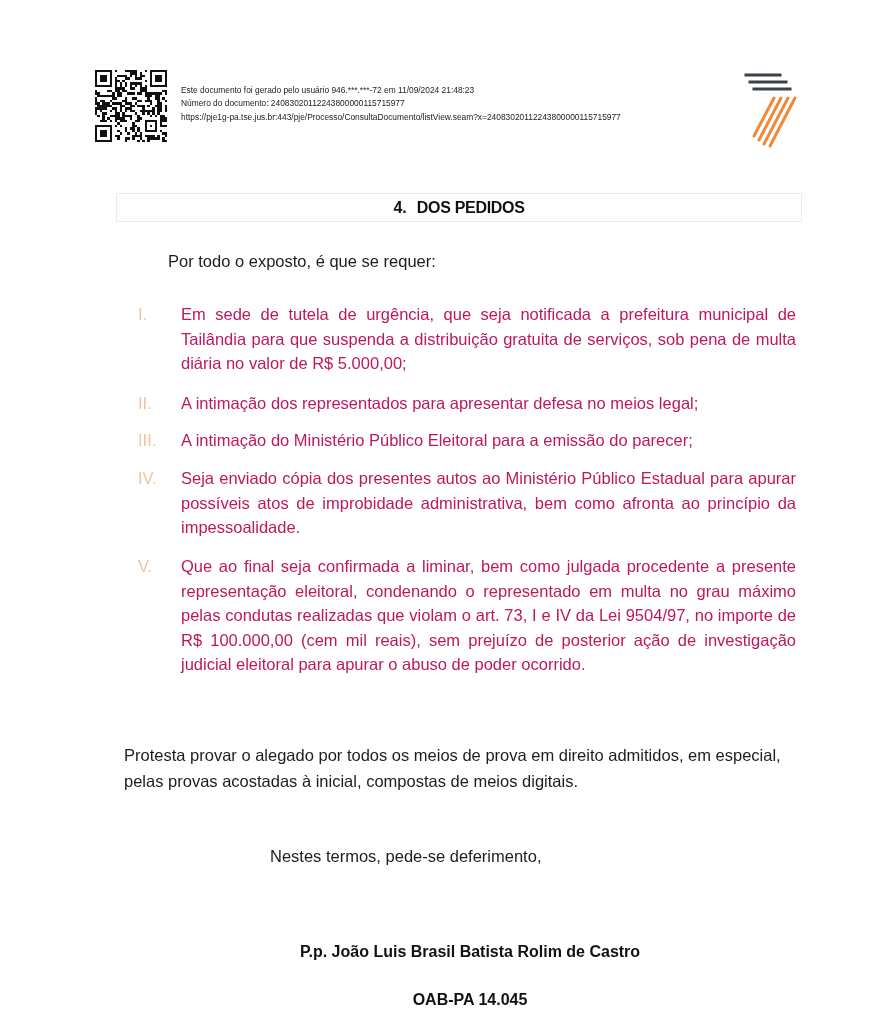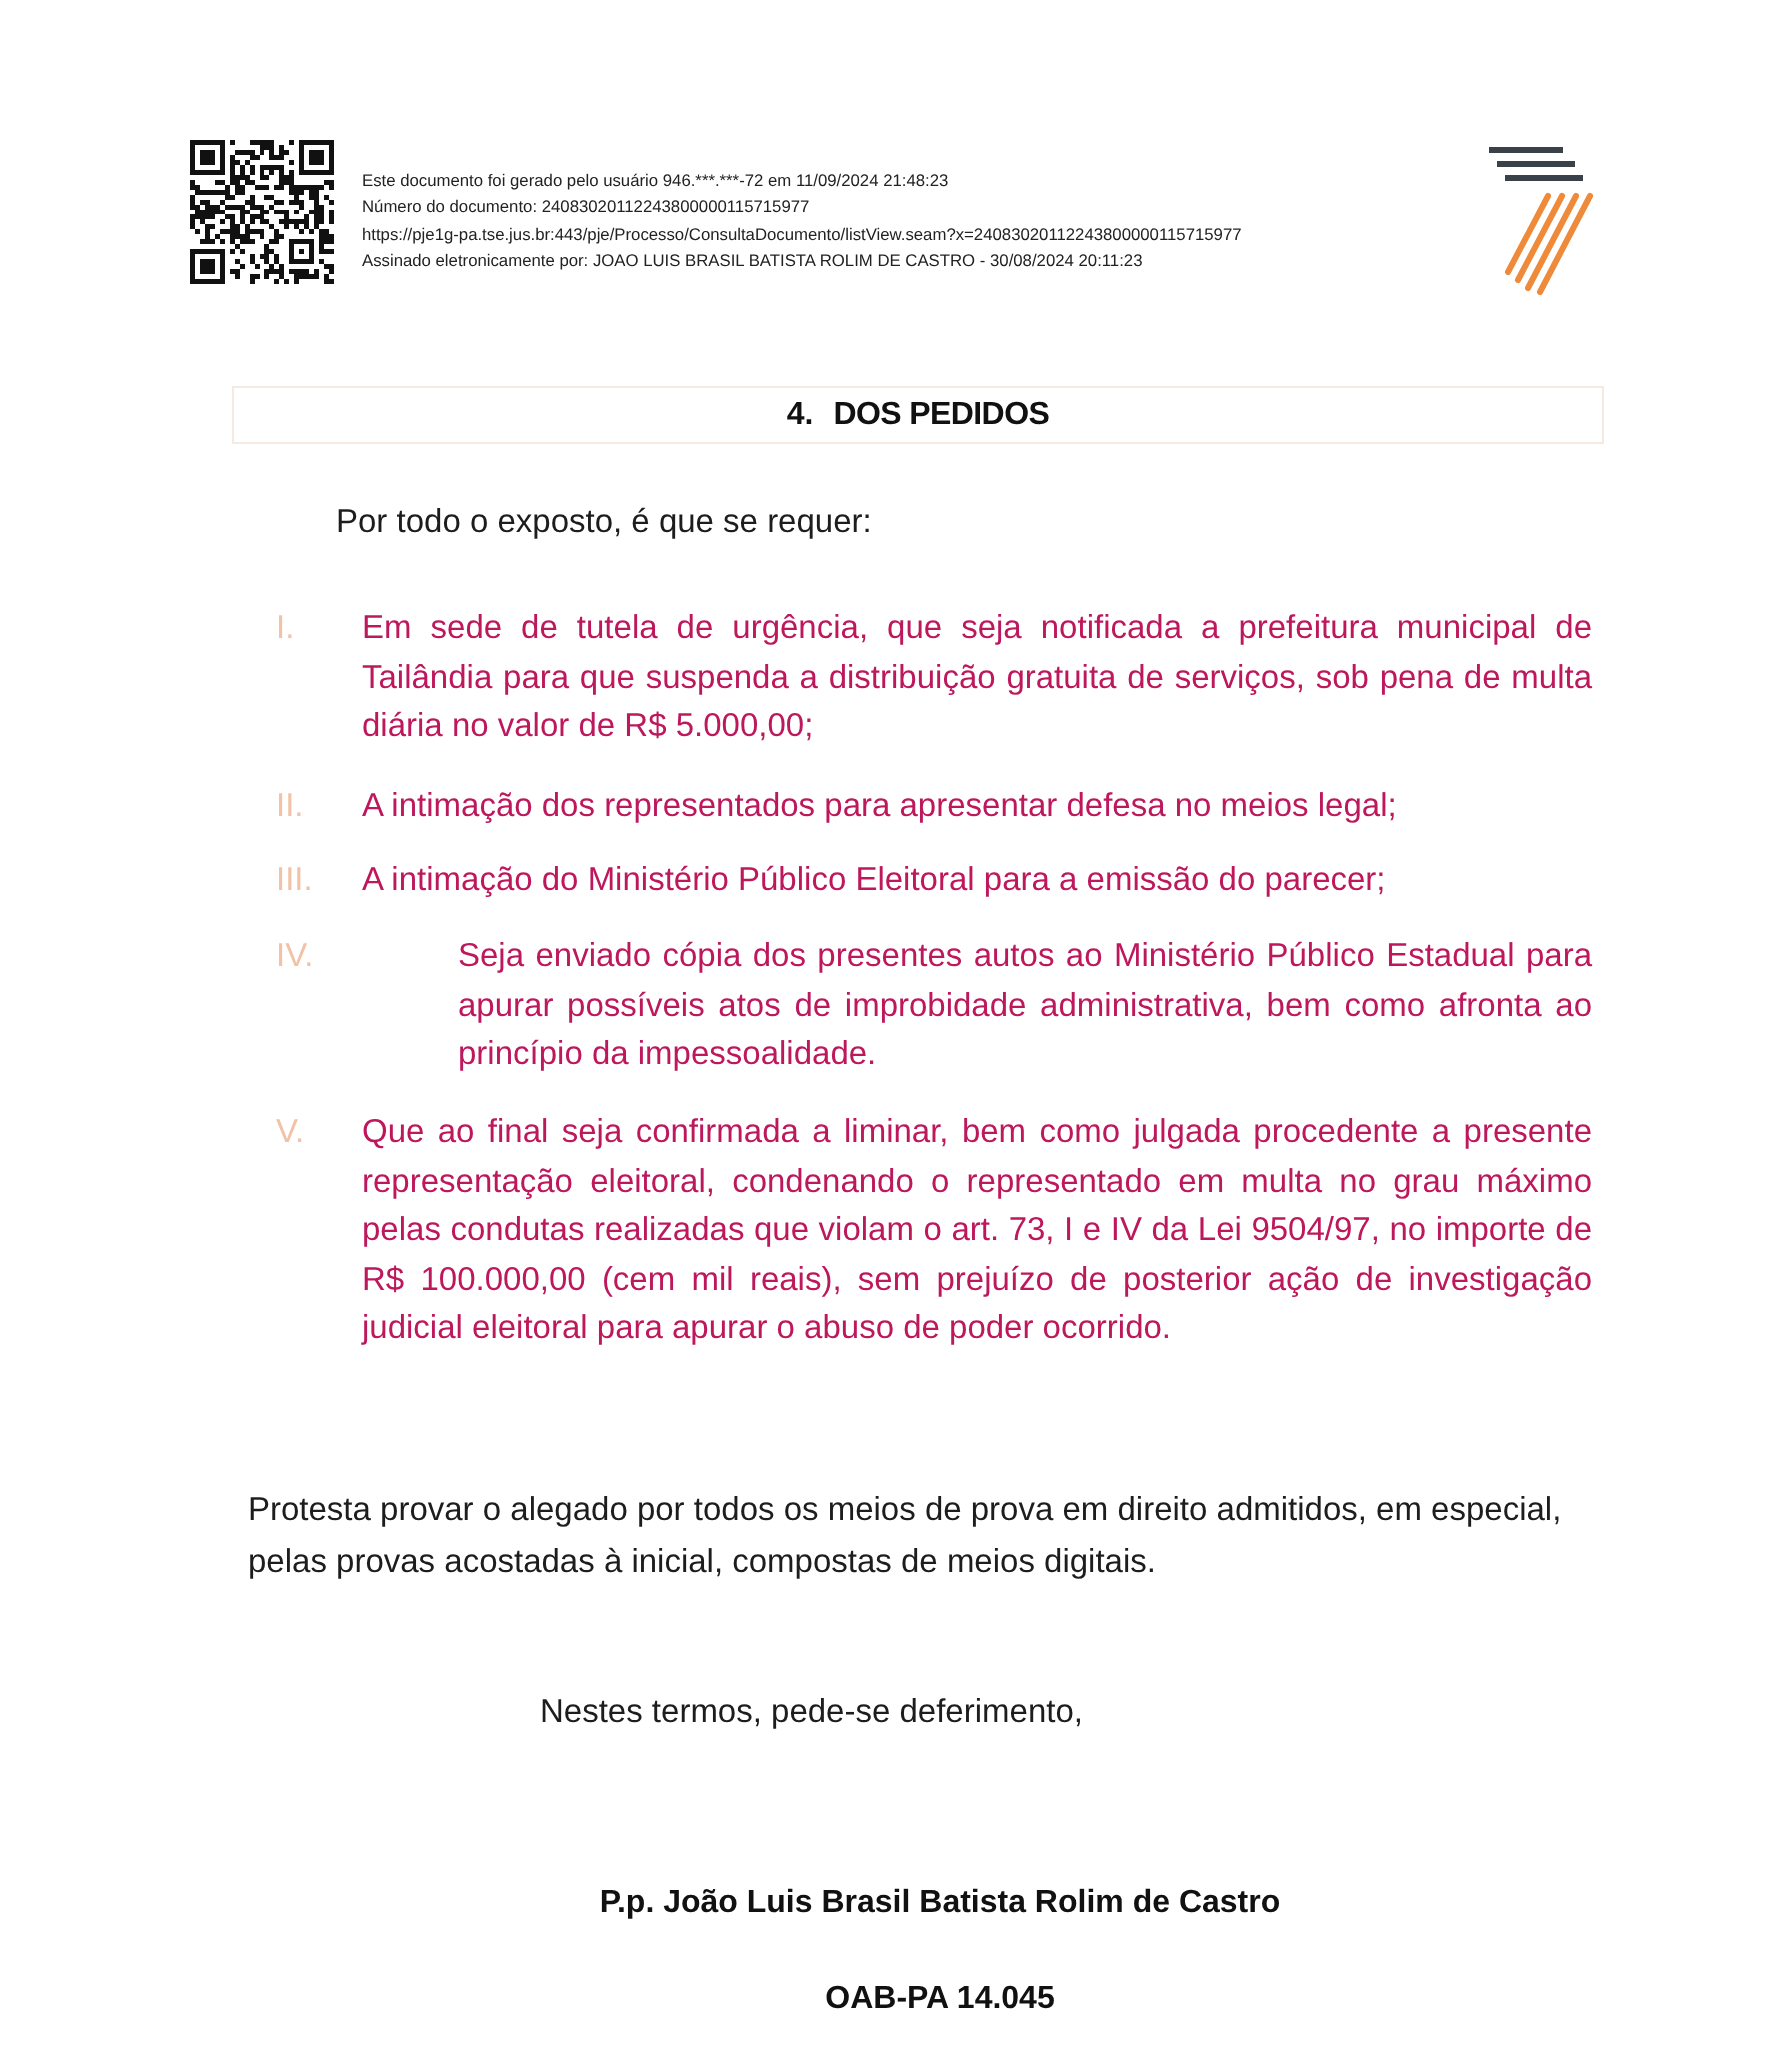--- a/index.html
+++ b/index.html
@@ -453,21 +453,20 @@
       <rect x="21" y="28" width="1" height="1"></rect>
       <rect x="27" y="28" width="1" height="1"></rect>
       <rect x="28" y="28" width="1" height="1"></rect>
     </g>
 </svg>
 
 <div class="meta">
   <div>Este documento foi gerado pelo usuário 946.***.***-72 em 11/09/2024 21:48:23</div>
   <div>Número do documento: 24083020112243800000115715977</div>
   <div>https://pje1g-pa.tse.jus.br:443/pje/Processo/ConsultaDocumento/listView.seam?x=24083020112243800000115715977</div>
-  <div>Assinado eletronicamente por: JOAO LUIS BRASIL BATISTA ROLIM DE CASTRO - 30/08/2024 20:11:23</div>
 </div>
 
 <svg class="logo" viewBox="0 0 60 80">
   <g stroke="#3a4149" stroke-width="3" stroke-linecap="square">
     <line x1="6" y1="5" x2="40" y2="5"></line>
     <line x1="10" y1="12" x2="46" y2="12"></line>
     <line x1="14" y1="19" x2="50" y2="19"></line>
   </g>
   <g stroke="#ee8a3a" stroke-width="3" stroke-linecap="round">
     <line x1="34" y1="28" x2="14" y2="66"></line>
@@ -490,21 +489,21 @@
     <span class="text">Em sede de tutela de urgência, que seja notificada a prefeitura municipal de Tailândia para que suspenda a distribuição gratuita de serviços, sob pena de multa diária no valor de R$ 5.000,00;</span>
   </div>
   <div class="item" style="top:89px;">
     <span class="numeral">II.</span>
     <span class="text">A intimação dos representados para apresentar defesa no meios legal;</span>
   </div>
   <div class="item" style="top:126px;">
     <span class="numeral">III.</span>
     <span class="text">A intimação do Ministério Público Eleitoral para a emissão do parecer;</span>
   </div>
-  <div class="item" style="top:164px;gap:48px;">
+  <div class="item" style="top:164px;">
     <span class="numeral">IV.</span>
     <span class="text">Seja enviado cópia dos presentes autos ao Ministério Público Estadual para apurar possíveis atos de improbidade administrativa, bem como afronta ao princípio da impessoalidade.</span>
   </div>
   <div class="item" style="top:252px;">
     <span class="numeral">V.</span>
     <span class="text">Que ao final seja confirmada a liminar, bem como julgada procedente a presente representação eleitoral, condenando o representado em multa no grau máximo pelas condutas realizadas que violam o art. 73, I e IV da Lei 9504/97, no importe de R$ 100.000,00 (cem mil reais), sem prejuízo de posterior ação de investigação judicial eleitoral para apurar o abuso de poder ocorrido.</span>
   </div>
 </div>
 
 <div class="protesta">Protesta provar o alegado por todos os meios de prova em direito admitidos, em especial, pelas provas acostadas à inicial, compostas de meios digitais.</div>

